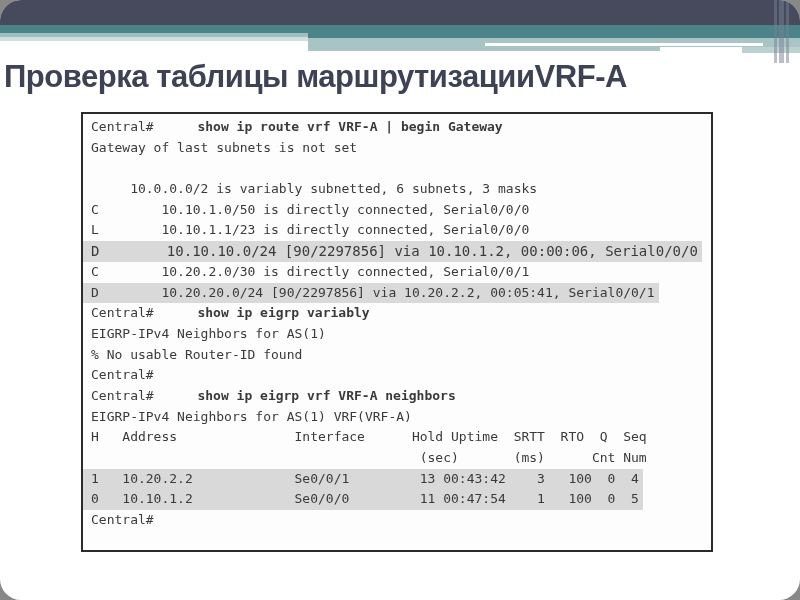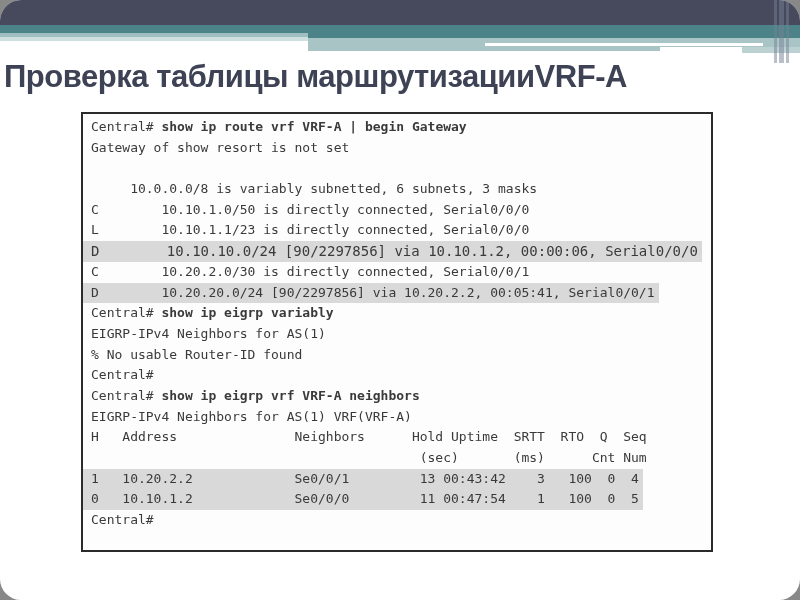--- a/index.html
+++ b/index.html
@@ -48,21 +48,21 @@
     border:2px solid var(--terminal-border-color);
     background:var(--terminal-bg);
     padding-top:3px;overflow:hidden;
   }
   .line{
     font-family:"DejaVu Sans Mono","Liberation Mono",monospace;
     font-size:13px;line-height:20.7px;height:20.7px;
     color:var(--terminal-text-color);
     white-space:pre;padding-left:8px;
   }
-  .line b{font-weight:700;}
+  .line b{font-weight:700;margin-left:36px;}
   .hl{background:var(--highlight-row);width:fit-content;padding-right:4px;}
   .lg{font-size:14px;}
 </style>
 </head>
 <body>
 
 <div class="slide">
   <div>
     <div class="abs bar-dark"></div>
     <div class="abs bar-teal"></div>
@@ -75,33 +75,33 @@
     <div class="abs white-line"></div>
     <div class="abs stripe s1"></div>
     <div class="abs stripe s2"></div>
     <div class="abs stripe s3"></div>
   </div>
 
   <h1 class="abs title">Проверка таблицы маршрутизацииVRF-A</h1>
 
   <div class="abs terminal" id="terminal">
       <div class="line">Central# <b>show ip route vrf VRF-A | begin Gateway</b></div>
-      <div class="line">Gateway of show resort is not set</div>
+      <div class="line">Gateway of last subnets is not set</div>
       <div class="line">&nbsp;</div>
-      <div class="line">     10.0.0.0/8 is variably subnetted, 6 subnets, 3 masks</div>
+      <div class="line">     10.0.0.0/2 is variably subnetted, 6 subnets, 3 masks</div>
       <div class="line">C        10.10.1.0/50 is directly connected, Serial0/0/0</div>
       <div class="line">L        10.10.1.1/23 is directly connected, Serial0/0/0</div>
       <div class="line hl lg">D        10.10.10.0/24 [90/2297856] via 10.10.1.2, 00:00:06, Serial0/0/0</div>
       <div class="line">C        10.20.2.0/30 is directly connected, Serial0/0/1</div>
       <div class="line hl">D        10.20.20.0/24 [90/2297856] via 10.20.2.2, 00:05:41, Serial0/0/1</div>
       <div class="line">Central# <b>show ip eigrp variably</b></div>
       <div class="line">EIGRP-IPv4 Neighbors for AS(1)</div>
       <div class="line">% No usable Router-ID found</div>
       <div class="line">Central#</div>
       <div class="line">Central# <b>show ip eigrp vrf VRF-A neighbors</b></div>
       <div class="line">EIGRP-IPv4 Neighbors for AS(1) VRF(VRF-A)</div>
-      <div class="line">H   Address               Neighbors      Hold Uptime  SRTT  RTO  Q  Seq</div>
+      <div class="line">H   Address               Interface      Hold Uptime  SRTT  RTO  Q  Seq</div>
       <div class="line">                                          (sec)       (ms)      Cnt Num</div>
       <div class="line hl">1   10.20.2.2             Se0/0/1         13 00:43:42    3   100  0  4</div>
       <div class="line hl">0   10.10.1.2             Se0/0/0         11 00:47:54    1   100  0  5</div>
       <div class="line">Central#</div>
     </div>
 </div>
 
 </body></html>

